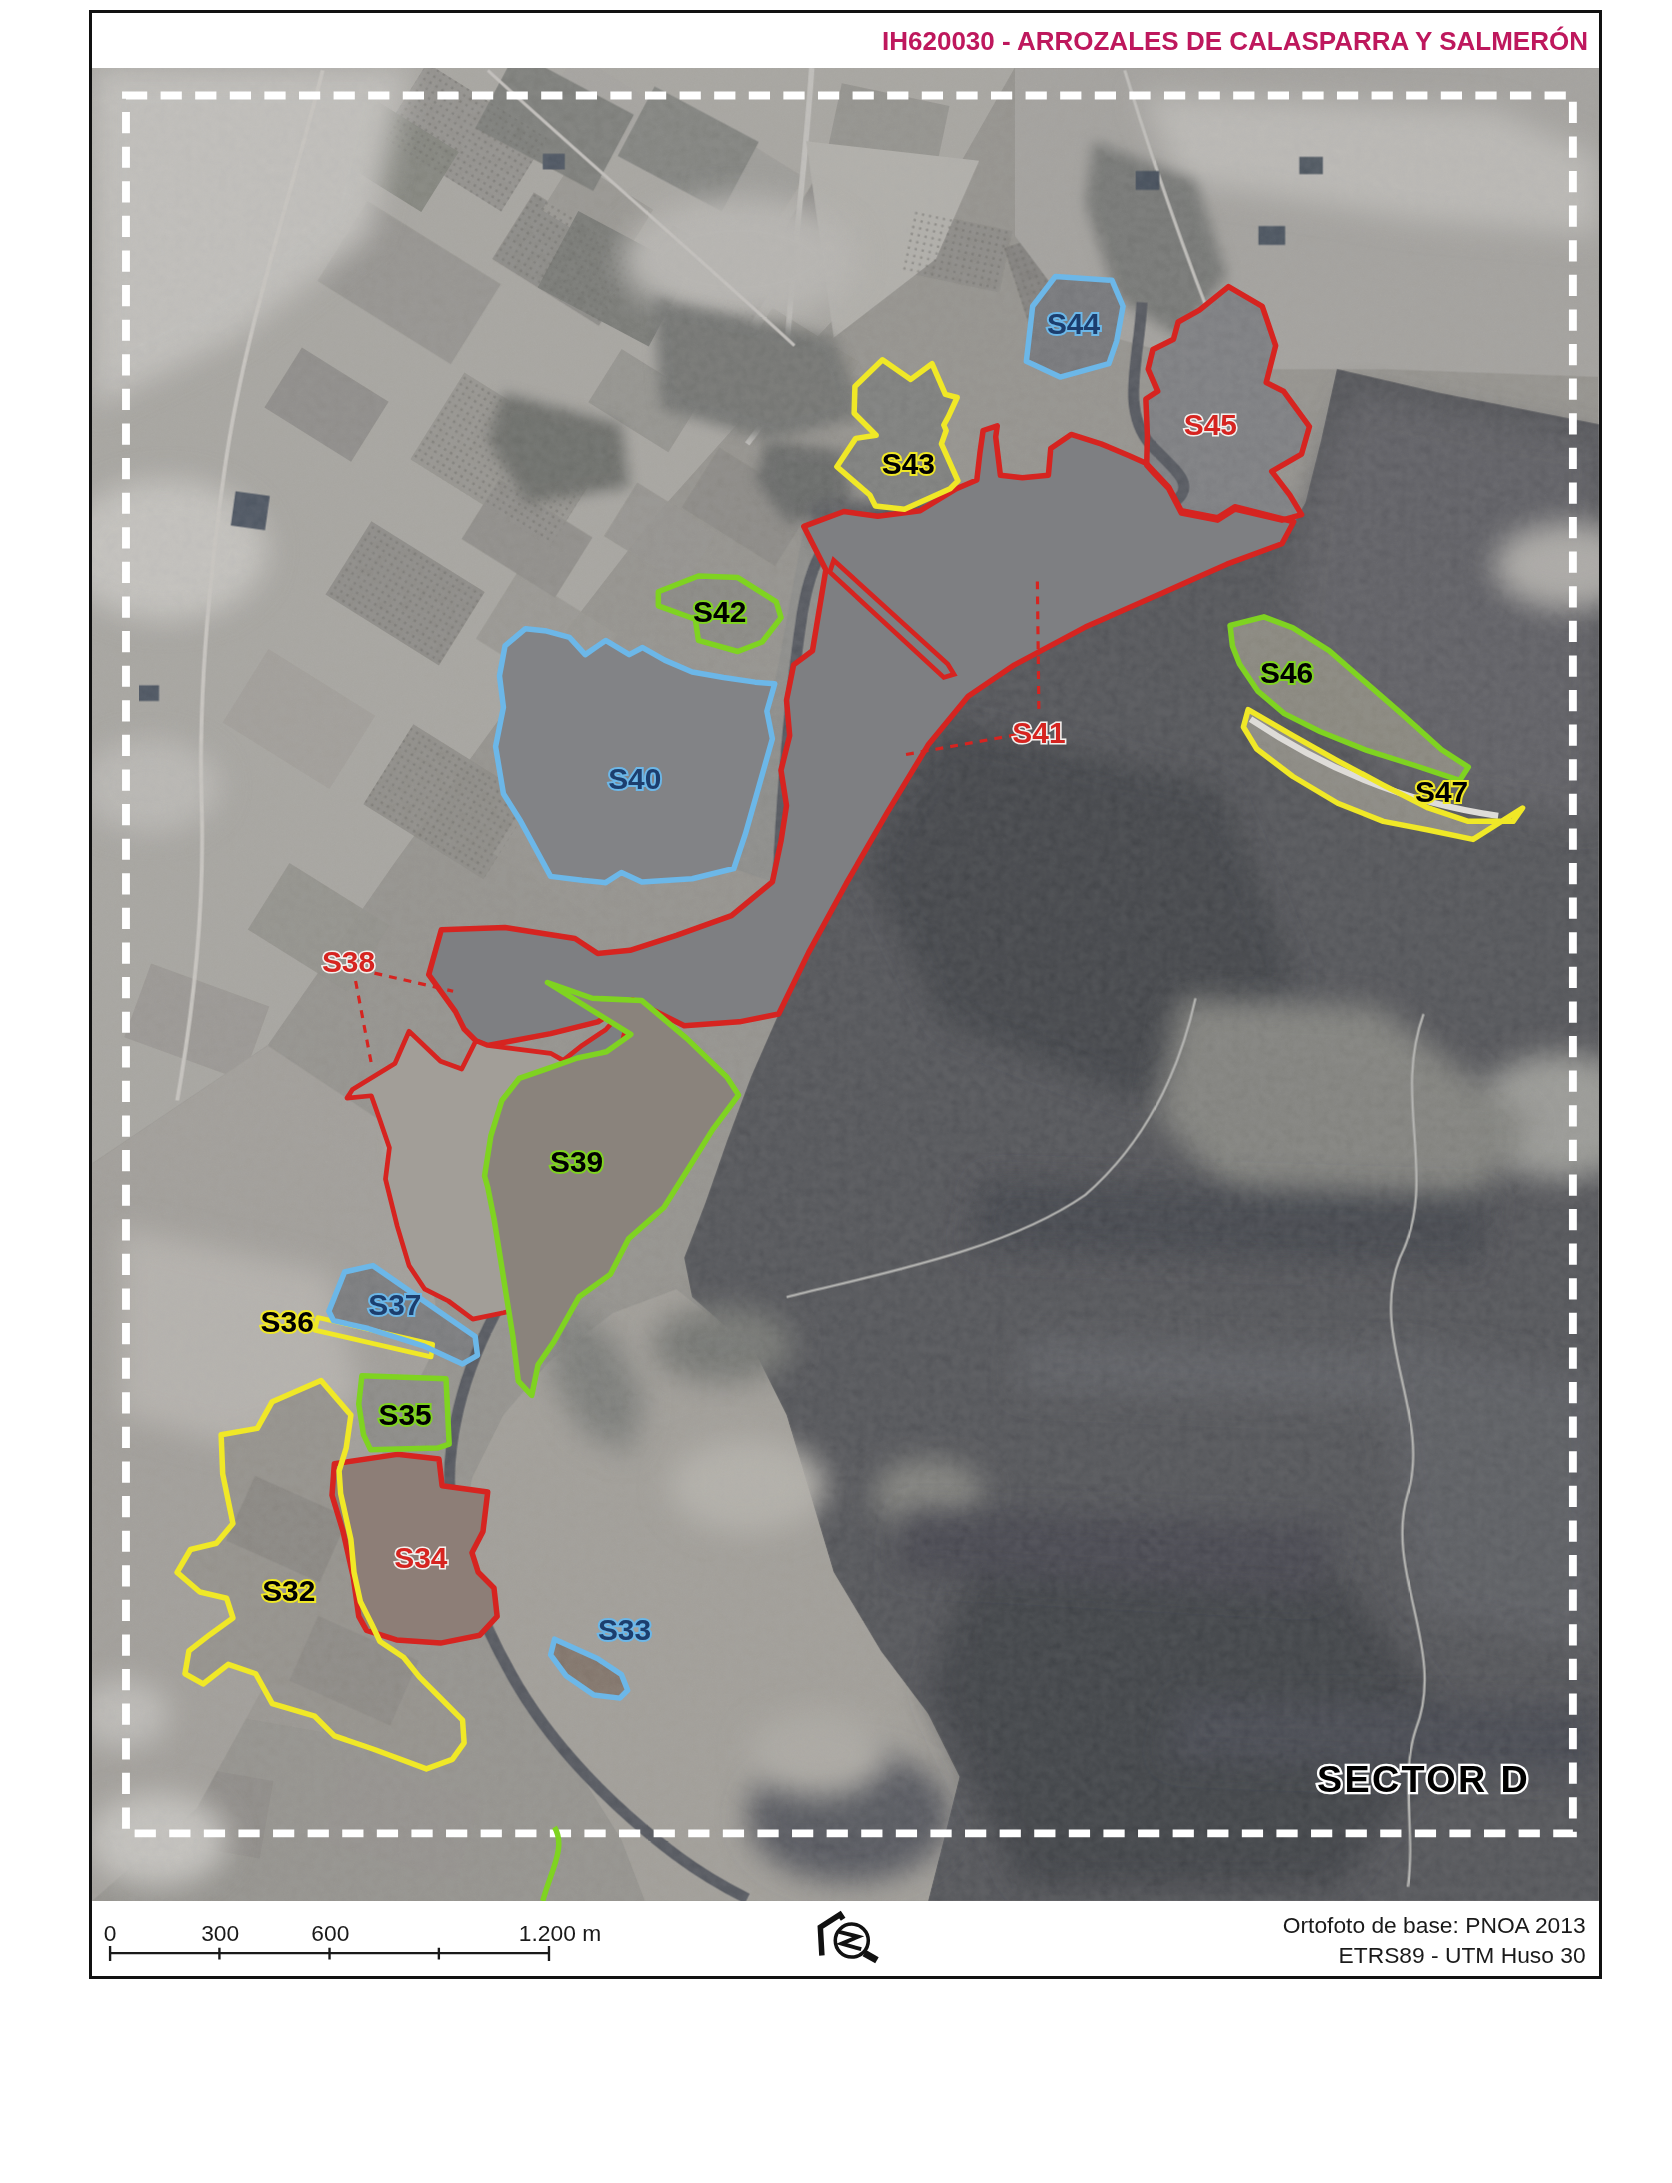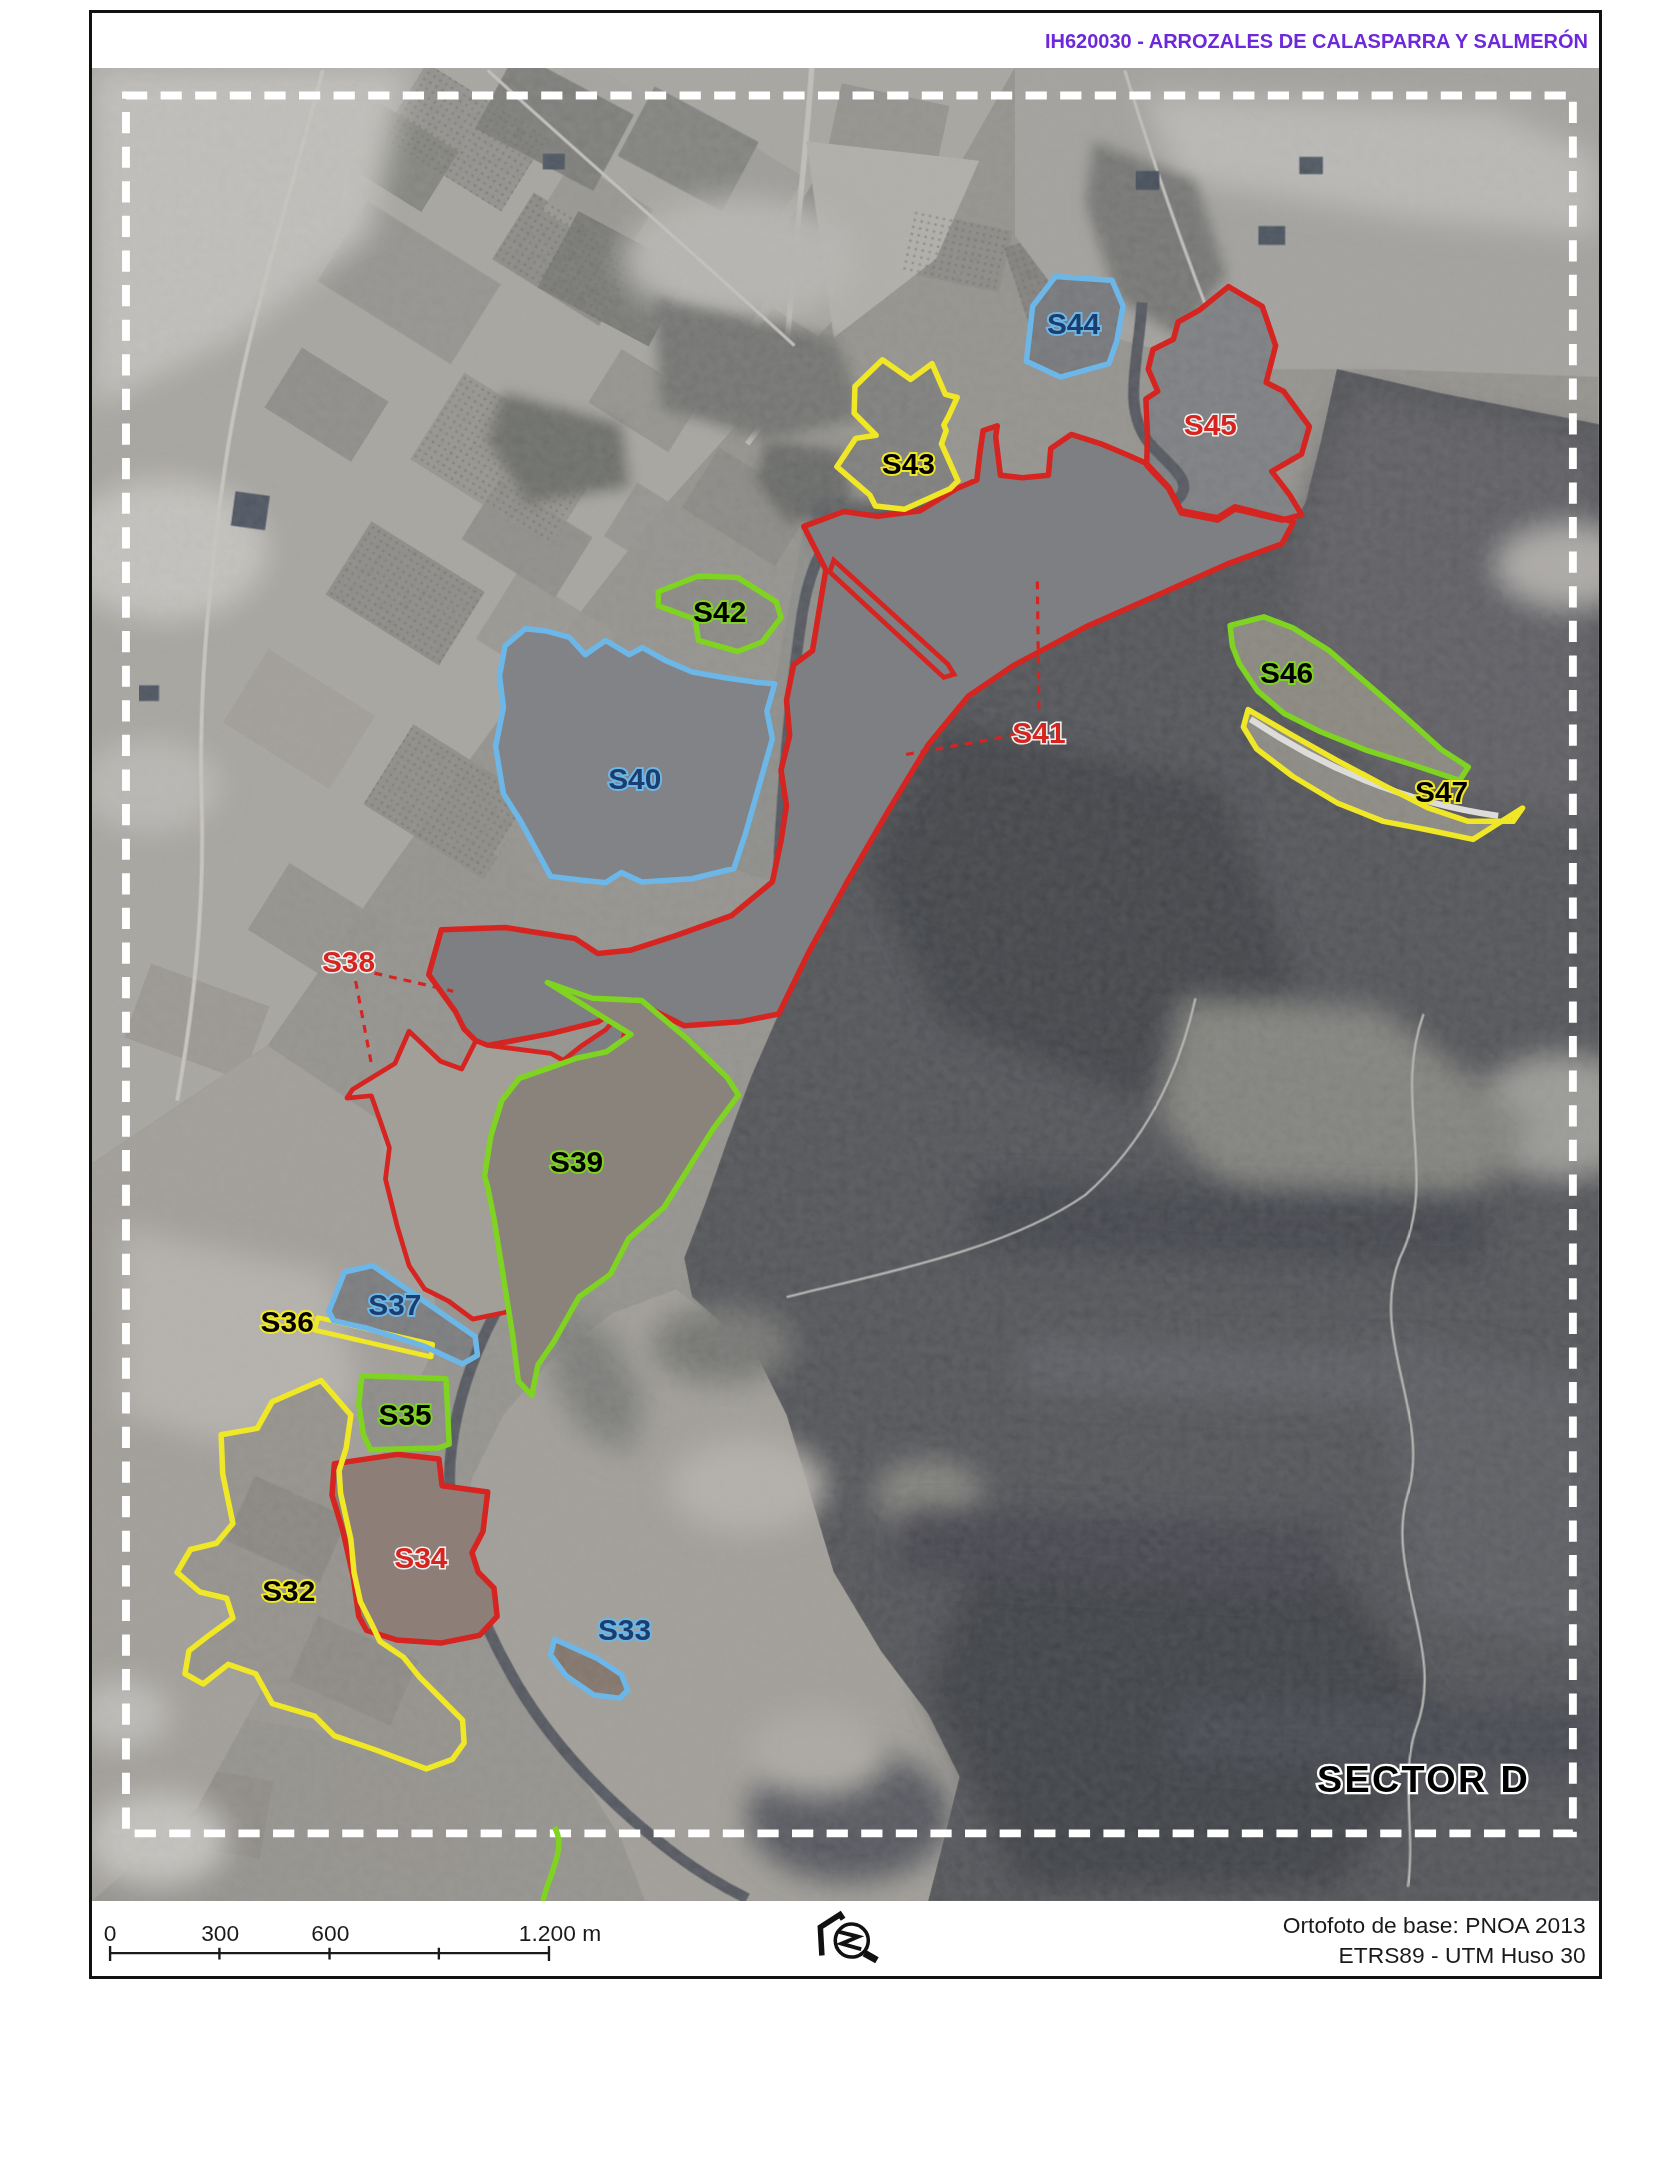--- a/index.html
+++ b/index.html
@@ -4,21 +4,21 @@
 <style>
   html,body{margin:0;padding:0;background:#ffffff;}
   body{width:1672px;height:2183px;position:relative;font-family:"Liberation Sans",sans-serif;}
   .abs{position:absolute;}
 </style>
 </head>
 <body>
 
 <div class="abs" style="left:89px;top:10.2px;width:1507px;height:1963px;border:3.1px solid #111;background:#fff;"></div>
 
-<div class="abs" style="left:92px;top:15px;width:1496px;height:52px;text-align:right;font-weight:bold;font-size:20px;line-height:52px;color:#6d28d9;">IH620030 - ARROZALES DE CALASPARRA Y SALMERÓN</div>
+<div class="abs" style="left:92px;top:15px;width:1496px;height:52px;text-align:right;font-weight:bold;font-size:26px;line-height:52px;color:#be185d;">IH620030 - ARROZALES DE CALASPARRA Y SALMERÓN</div>
 
 <div class="abs" style="left:92px;top:68px;width:1507px;height:1833px;overflow:hidden;">
 <svg width="1507" height="1833" viewBox="117 87 1916 2331">
   <defs>
     <filter id="b18" x="-30%" y="-30%" width="160%" height="160%">
           <feGaussianBlur stdDeviation="18"></feGaussianBlur>
         </filter>
     <filter id="b8" x="-30%" y="-30%" width="160%" height="160%">
           <feGaussianBlur stdDeviation="8"></feGaussianBlur>
         </filter>

